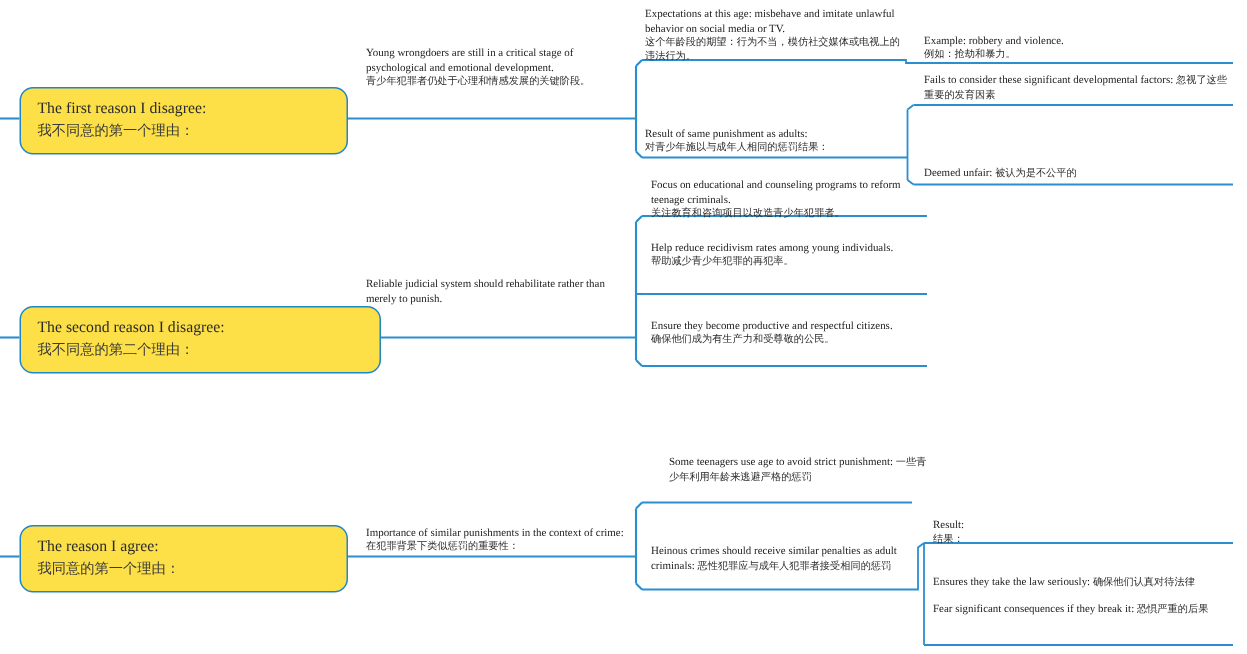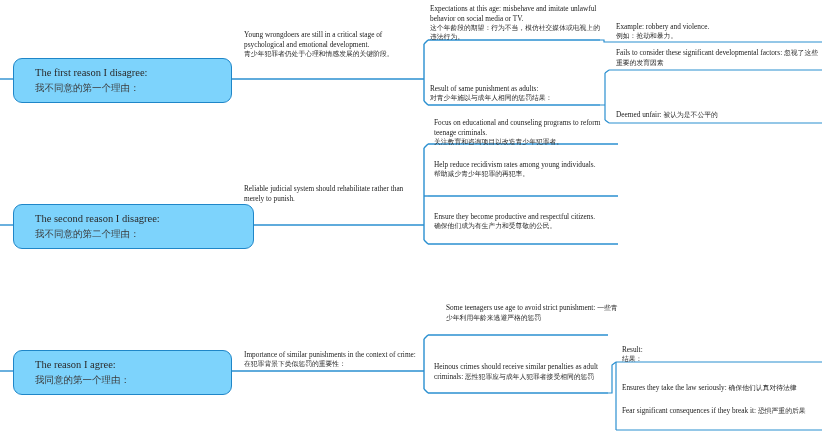--- a/index.html
+++ b/index.html
@@ -39,24 +39,24 @@
     top: 0;
     width: 831px;
     height: 436px;
     z-index: 2;
   }
 
   
   .root-box {
     position: absolute;
     box-sizing: border-box;
-    background: #7dd3fc;
+    background: #fde047;
     border: 1.6px solid #1f86c8;
     border-radius: 9px;
-    padding: 7px 11px 8px 21px;
+    padding: 7px 11px 8px 11px;
     line-height: 1.42;
     font-size: 10.5px;
     color: #2a2a2a;
   }
   .root-box .en {
     display: block;
     white-space: nowrap;
   }
   .root-box .zh {
     display: block;
@@ -234,20 +234,20 @@
     <div class="node" style="left:622px; top:345px; width:196px;">
       <span class="en">Result:</span>
       <span class="zh">结果：</span>
     </div>
 
     <div class="node" style="left:622px; top:383px; width:196px;">
       <span class="inline-pair">
         <span class="en" style="display:inline">Ensures they take the law seriously:</span>
         <span class="zh" style="display:inline">确保他们认真对待法律</span>
       </span>
-      <span class="inline-pair" style="display:block; margin-top:13px;">
+      <span class="inline-pair" style="display:block; margin-top:8px;">
         <span class="en" style="display:inline">Fear significant consequences if they break it:</span>
         <span class="zh" style="display:inline">恐惧严重的后果</span>
       </span>
     </div>
 
   </div>
 </div>
 
 </body></html>

